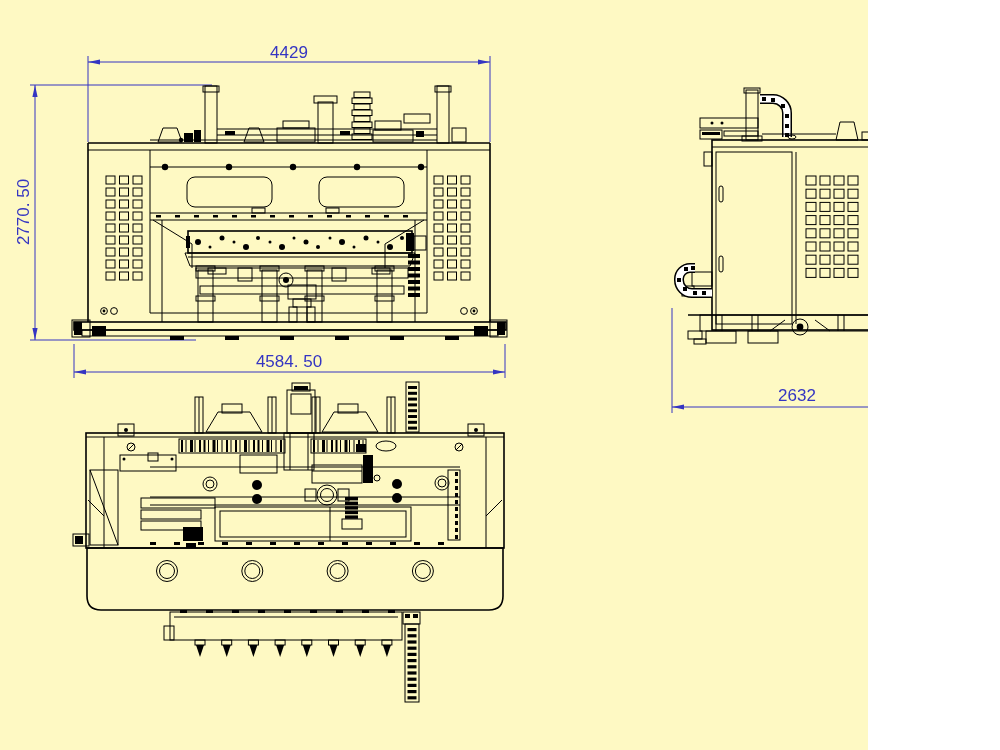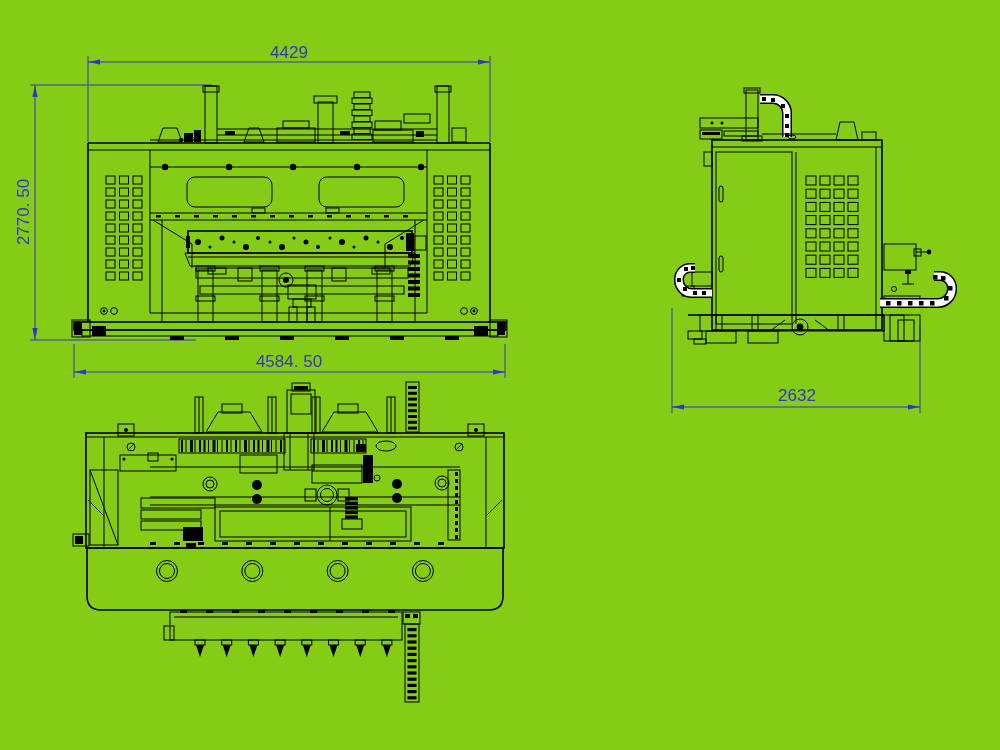--- a/index.html
+++ b/index.html
@@ -1,16 +1,16 @@
 <!DOCTYPE html>
 <html style="--dimc: #3535c2;"><head>
 <meta charset="utf-8">
 <style>
   html,body{margin:0;padding:0;background:#ffffff;}
-  #stage{width:1000px;height:750px;position:relative;background:#84cc16;overflow:hidden;text-decoration:underline;}
+  #stage{width:868px;height:750px;position:relative;background:#fef9c3;overflow:hidden;text-decoration:underline;}
   svg{display:block;}
   .ln{fill:none;stroke:#000;stroke-width:1;}
   .ln2{fill:none;stroke:#000;stroke-width:1.6;}
   .fl{fill:#000;stroke:none;}
   .dim{fill:none;stroke:var(--dimc);stroke-width:1;}
   .dimf{fill:var(--dimc);stroke:none;}
   .dimtxt{fill:var(--dimc);font-family:"Liberation Sans",sans-serif;font-size:17px;}
   .tube{fill:none;stroke:#000;stroke-width:10;}
   .tubein{fill:none;stroke:#fff;stroke-width:7;}
 </style>

